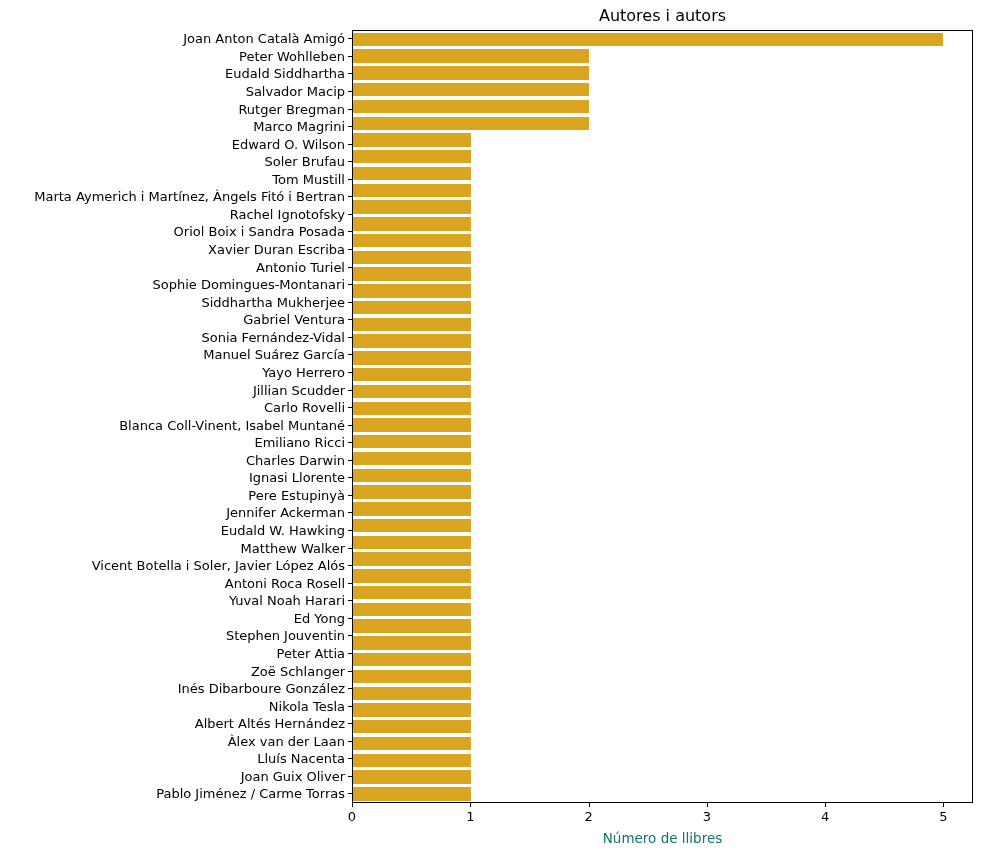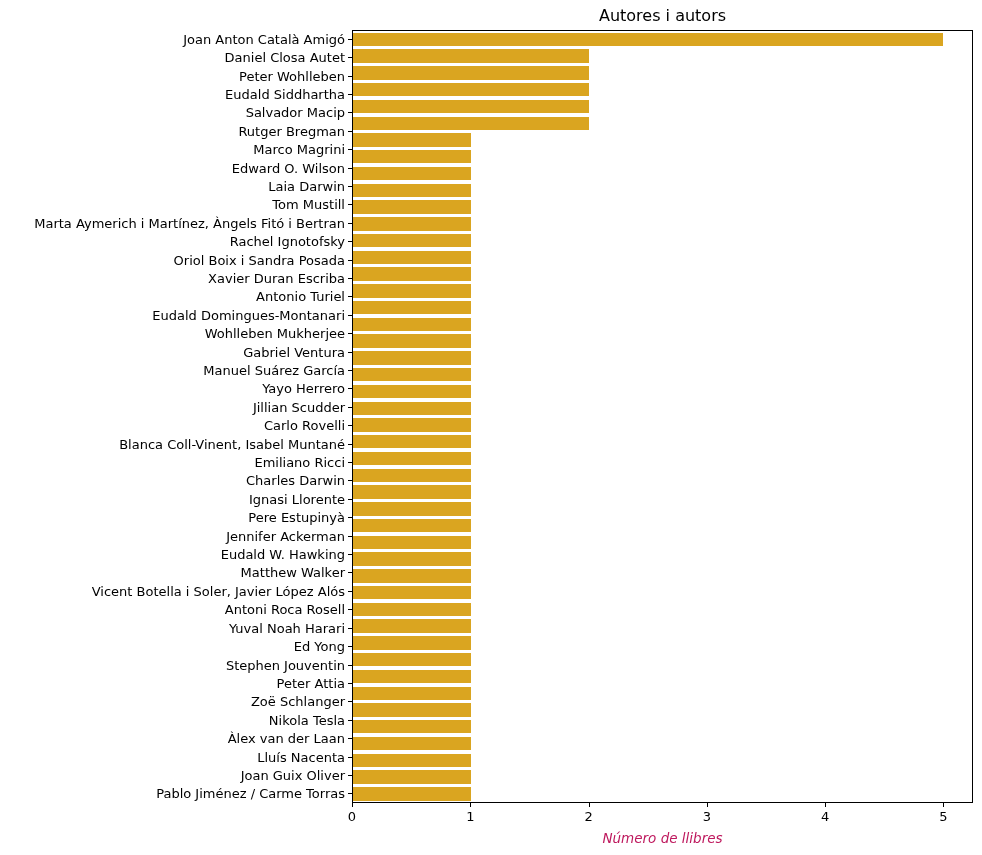--- a/index.html
+++ b/index.html
@@ -91,40 +91,35 @@
     font-size: 13px;
     color: #000000;
   }
   .x-axis-title {
     position: absolute;
     left: 352px;
     top: 830px;
     width: 621px;
     text-align: center;
     font-size: 13.5px;
-    color: #be185d;
-    font-style: italic;
+    color: #0f766e;
   }
 </style>
 </head>
 <body>
 
 <div id="figure">
   <div class="chart-title">Autores i autors</div>
 
   <div class="y-axis" id="y-axis">
       <div class="y-row">
         <span class="y-lbl">Joan Anton Català Amigó</span>
         <span class="y-tick"></span>
       </div>
       <div class="y-row">
-        <span class="y-lbl">Daniel Closa Autet</span>
-        <span class="y-tick"></span>
-      </div>
-      <div class="y-row">
         <span class="y-lbl">Peter Wohlleben</span>
         <span class="y-tick"></span>
       </div>
       <div class="y-row">
         <span class="y-lbl">Eudald Siddhartha</span>
         <span class="y-tick"></span>
       </div>
       <div class="y-row">
         <span class="y-lbl">Salvador Macip</span>
         <span class="y-tick"></span>
@@ -135,21 +130,21 @@
       </div>
       <div class="y-row">
         <span class="y-lbl">Marco Magrini</span>
         <span class="y-tick"></span>
       </div>
       <div class="y-row">
         <span class="y-lbl">Edward O. Wilson</span>
         <span class="y-tick"></span>
       </div>
       <div class="y-row">
-        <span class="y-lbl">Laia Darwin</span>
+        <span class="y-lbl">Soler Brufau</span>
         <span class="y-tick"></span>
       </div>
       <div class="y-row">
         <span class="y-lbl">Tom Mustill</span>
         <span class="y-tick"></span>
       </div>
       <div class="y-row">
         <span class="y-lbl">Marta Aymerich i Martínez, Àngels Fitó i Bertran</span>
         <span class="y-tick"></span>
       </div>
@@ -163,32 +158,36 @@
       </div>
       <div class="y-row">
         <span class="y-lbl">Xavier Duran Escriba</span>
         <span class="y-tick"></span>
       </div>
       <div class="y-row">
         <span class="y-lbl">Antonio Turiel</span>
         <span class="y-tick"></span>
       </div>
       <div class="y-row">
-        <span class="y-lbl">Eudald Domingues-Montanari</span>
-        <span class="y-tick"></span>
-      </div>
-      <div class="y-row">
-        <span class="y-lbl">Wohlleben Mukherjee</span>
+        <span class="y-lbl">Sophie Domingues-Montanari</span>
+        <span class="y-tick"></span>
+      </div>
+      <div class="y-row">
+        <span class="y-lbl">Siddhartha Mukherjee</span>
         <span class="y-tick"></span>
       </div>
       <div class="y-row">
         <span class="y-lbl">Gabriel Ventura</span>
         <span class="y-tick"></span>
       </div>
       <div class="y-row">
+        <span class="y-lbl">Sonia Fernández-Vidal</span>
+        <span class="y-tick"></span>
+      </div>
+      <div class="y-row">
         <span class="y-lbl">Manuel Suárez García</span>
         <span class="y-tick"></span>
       </div>
       <div class="y-row">
         <span class="y-lbl">Yayo Herrero</span>
         <span class="y-tick"></span>
       </div>
       <div class="y-row">
         <span class="y-lbl">Jillian Scudder</span>
         <span class="y-tick"></span>
@@ -251,21 +250,29 @@
       </div>
       <div class="y-row">
         <span class="y-lbl">Peter Attia</span>
         <span class="y-tick"></span>
       </div>
       <div class="y-row">
         <span class="y-lbl">Zoë Schlanger</span>
         <span class="y-tick"></span>
       </div>
       <div class="y-row">
+        <span class="y-lbl">Inés Dibarboure González</span>
+        <span class="y-tick"></span>
+      </div>
+      <div class="y-row">
         <span class="y-lbl">Nikola Tesla</span>
+        <span class="y-tick"></span>
+      </div>
+      <div class="y-row">
+        <span class="y-lbl">Albert Altés Hernández</span>
         <span class="y-tick"></span>
       </div>
       <div class="y-row">
         <span class="y-lbl">Àlex van der Laan</span>
         <span class="y-tick"></span>
       </div>
       <div class="y-row">
         <span class="y-lbl">Lluís Nacenta</span>
         <span class="y-tick"></span>
       </div>

